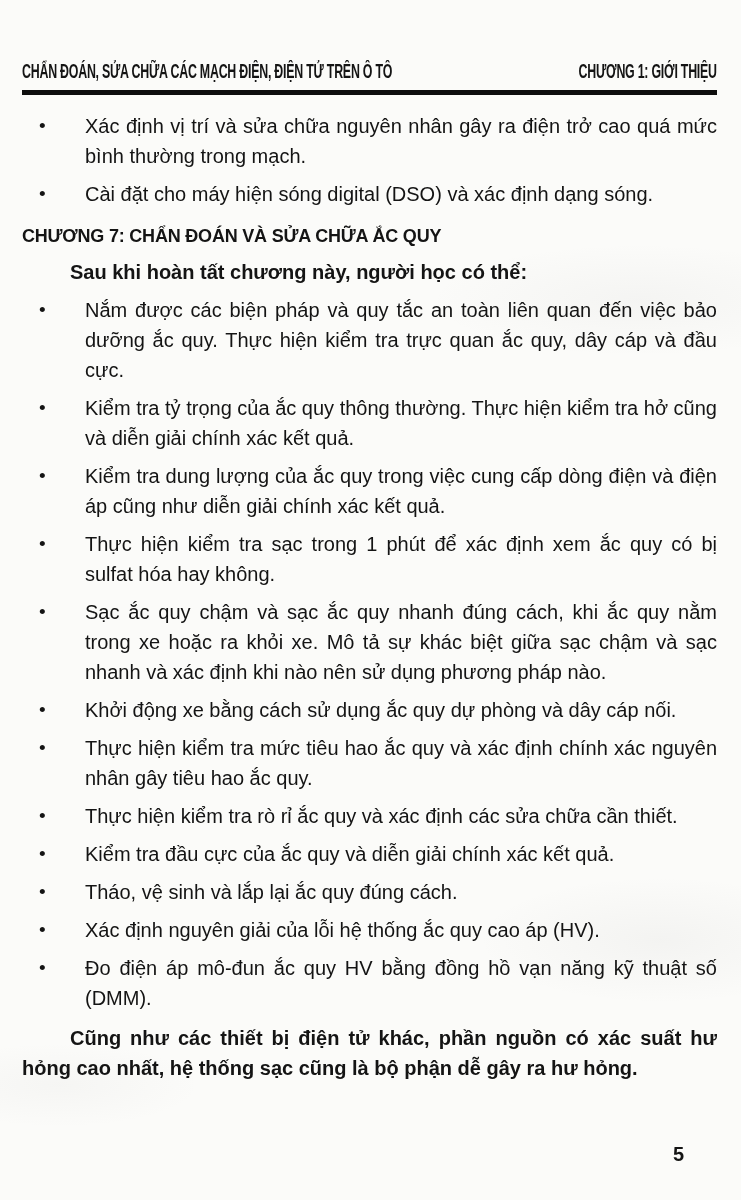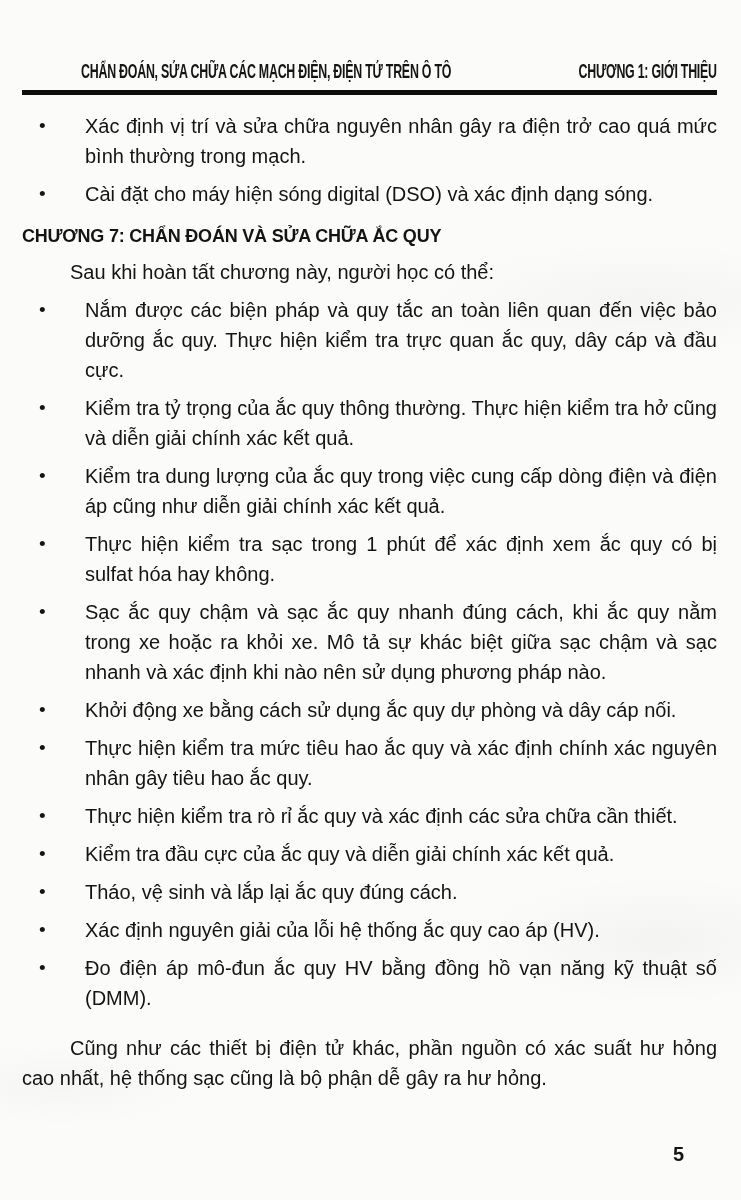--- a/index.html
+++ b/index.html
@@ -15,21 +15,21 @@
     overflow: hidden;
     position: relative;
   }
   .page {
     position: absolute; inset: 0;
     padding: 66px 24px 0 22px;
     box-sizing: border-box;
   }
   
   .runhead {
-    display: flex; justify-content: flex-end; align-items: flex-end;
+    display: flex; justify-content: space-between; align-items: flex-end;
     padding-bottom: 5px;
   }
   .runhead-left, .runhead-right {
     font-weight: 700; font-size: 15.5px; line-height: 1;
     letter-spacing: -0.3px; white-space: nowrap;
     transform: scaleX(0.80) scaleY(1.25);
   }
   .runhead-left { transform-origin: left bottom; }
   .runhead-right { transform-origin: right bottom; }
   .head-rule { height: 5px; background: #0e0e0e; margin-top: 3px; }
@@ -48,23 +48,23 @@
   .li-text {
     flex: 1; text-align: justify; text-justify: inter-word;
   }
 
   .chap-heading {
     font-weight: 700; font-size: 18px; line-height: 30px;
     margin: 12px 0 6px 0; letter-spacing: -0.2px;
   }
   .lead-para, .body-para {
     margin: 0 0 8px 0; text-indent: 48px;
-    text-align: justify; text-justify: inter-word;
+    text-align: justify; text-justify: inter-word; font-weight: bold;
   }
-  .body-para { margin-top: 20px; }
+  .body-para { margin-top: 10px; }
 
   .page-number {
     position: absolute; top: 1143px; right: 57px;
     font-weight: 700; font-size: 20px;
   }
 </style>
 </head>
 <body>
 
 <div class="page">

